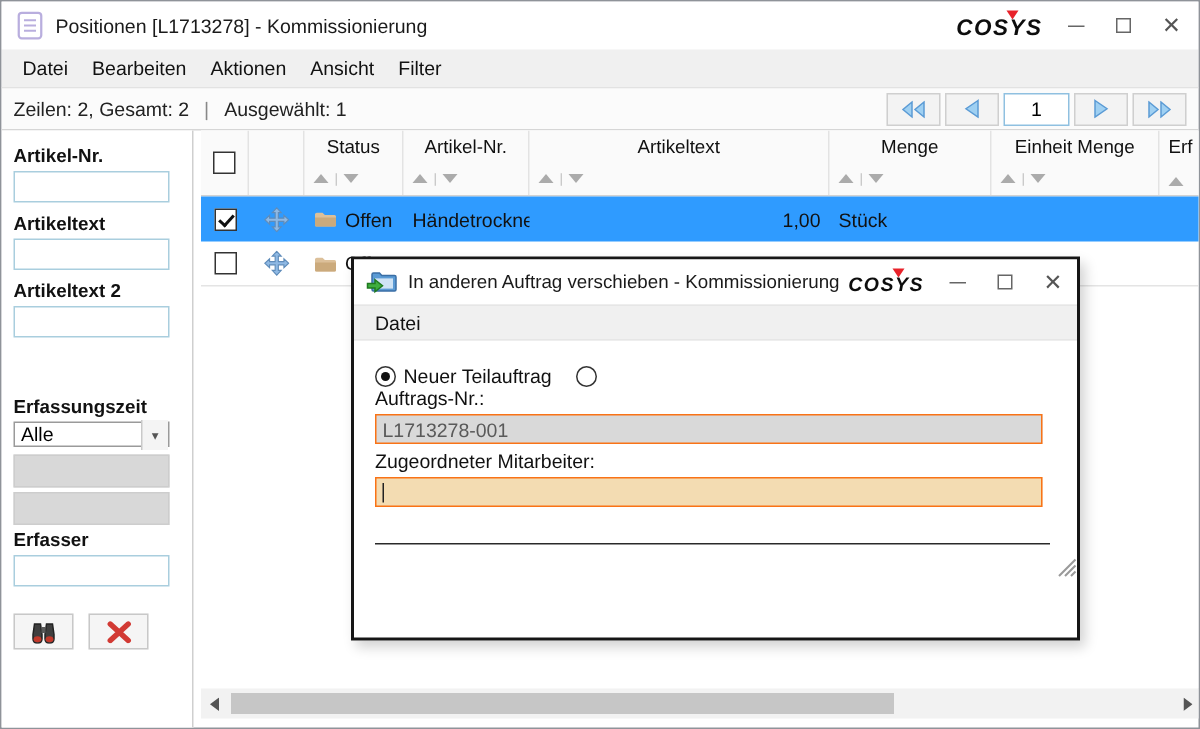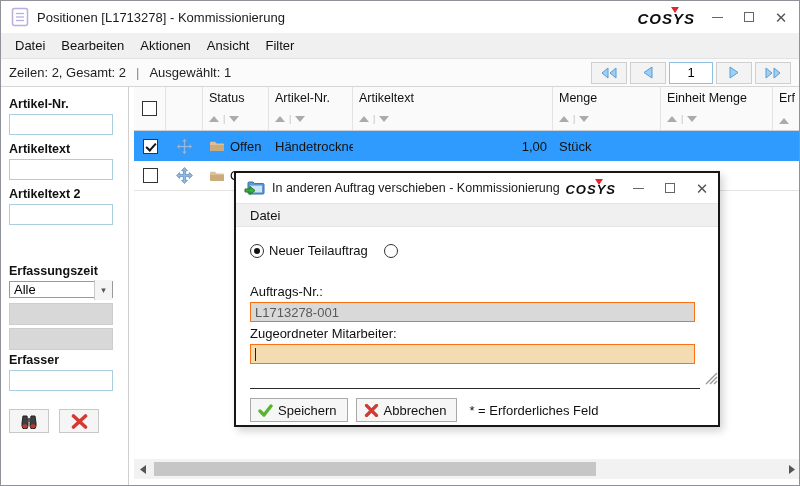--- a/index.html
+++ b/index.html
@@ -54,21 +54,21 @@
                  font-size:9px; background:#f4f4f4; }
   .gray-box { width:104px; height:22px; background:#d8d8d8; border:1px solid #cdcdcd; margin-bottom:3px; }
   .side-btns { display:flex; gap:10px; margin-top:14px; }
   .icon-btn { width:40px; height:24px; background:#f5f5f5; border:1px solid #c8c8c8;
               display:flex; align-items:center; justify-content:center; cursor:pointer; }
 
   
   .table-area { position:absolute; left:133px; top:86px; width:667px; height:372px;
                 background:#fff; overflow:hidden; }
   .tgrid { display:grid; grid-template-columns:32px 37px 66px 84px 200px 108px 112px 1fr; }
-  .thead { background:#fafafa; border-bottom:1px solid #d2d2d2; height:44px; }
+  .thead { background:#fafafa; border-bottom:1px solid #d2d2d2; height:44px;text-align:center; }
   .th { border-right:1px solid #e3e3e3; padding:4px 6px; font-size:12.5px; color:#111;
         display:flex; flex-direction:column; justify-content:space-between; overflow:hidden; }
   .sort-row { display:flex; align-items:center; gap:4px; padding-bottom:2px; }
   .tri-up { width:0; height:0; border-left:5px solid transparent; border-right:5px solid transparent;
             border-bottom:6px solid #ababab; }
   .tri-down { width:0; height:0; border-left:5px solid transparent; border-right:5px solid transparent;
               border-top:6px solid #ababab; }
   .sort-sep { color:#c0c0c0; font-size:9px; }
   .trow { height:30px; align-items:center; font-size:13px; color:#111; }
   .trow.selected { background:#2f9bff; }
@@ -95,21 +95,21 @@
   .dlg-titlebar .title { font-size:12.5px; color:#1a1a1a; margin-left:7px; }
   .dlg-menubar { height:24px; background:#f0f0f0; border-top:1px solid #e6e6e6;
                  border-bottom:1px solid #e6e6e6; display:flex; align-items:center; padding:0 6px; }
   .dlg-body { padding:10px 18px 0 14px; position:relative; height:158px; }
   .radio-row { display:flex; align-items:center; gap:16px; margin-top:6px; }
   .radio-opt { display:flex; align-items:center; gap:5px; font-size:13px; color:#111; cursor:pointer; }
   .radio { width:14px; height:14px; border:1px solid #333; border-radius:50%; position:relative; background:#fff; }
   .radio.selected::after { content:""; position:absolute; left:3px; top:3px; width:6px; height:6px;
                            border-radius:50%; background:#111; }
   .dlg-label { font-size:13px; color:#111; }
-  .lbl-auftrag { margin-top:26px; }
+  .lbl-auftrag { }
   .dlg-input { width:445px; height:20px; border:1px solid #f97316; font-size:13px;
                display:flex; align-items:center; padding:0 4px; margin-top:3px; }
   .dlg-input.disabled { background:#d9d9d9; color:#5a5a5a; }
   .dlg-input.focus { background:#f3dcb2; }
   .caret { width:1px; height:13px; background:#222; }
   .dlg-hr { border:0; border-top:1px solid #2a2a2a; margin-top:24px; }
   .btn-row { display:flex; align-items:center; gap:8px; margin-top:9px; }
   .dlg-btn { height:24px; padding:0 10px 0 7px; background:#f6f6f6; border:1px solid #a9a9a9;
              display:flex; align-items:center; gap:5px; font-size:13px; color:#111; cursor:pointer; }
   .req-note { font-size:13px; color:#111; margin-left:4px; }
@@ -386,34 +386,19 @@
       <div class="dlg-label lbl-auftrag">Auftrags-Nr.:</div>
       <div class="dlg-input disabled">
         <span>L1713278-001</span>
       </div>
       <div class="dlg-label" style="margin-top:4px">Zugeordneter Mitarbeiter:</div>
       <div class="dlg-input focus">
         <span class="caret"></span>
         <span></span>
       </div>
       <hr class="dlg-hr">
-      <div class="btn-row">
-        <span class="dlg-btn">
-          <svg width="15" height="13" viewBox="0 0 15 13">
-            <path d="M2 7 L6 11 L13 2" stroke="#58b52e" stroke-width="3.4" fill="none" stroke-linecap="round" stroke-linejoin="round"></path>
-          </svg>
-          <span>Speichern</span>
-        </span>
-        <span class="dlg-btn">
-          <svg width="15" height="13" viewBox="0 0 15 13">
-            <path d="M2.5 1.5 L12.5 11.5 M12.5 1.5 L2.5 11.5" stroke="#d23a34" stroke-width="3.2" stroke-linecap="round"></path>
-          </svg>
-          <span>Abbrechen</span>
-        </span>
-        <span class="req-note">* = Erforderliches Feld</span>
-      </div>
       <svg class="grip" width="13" height="13" viewBox="0 0 13 13">
         <path d="M12 1 L1 12 M12 5 L5 12 M12 9 L9 12" stroke="#9a9a9a" stroke-width="1.4"></path>
       </svg>
     </div>
   </div>
 
 </div>
 
 </body></html>

